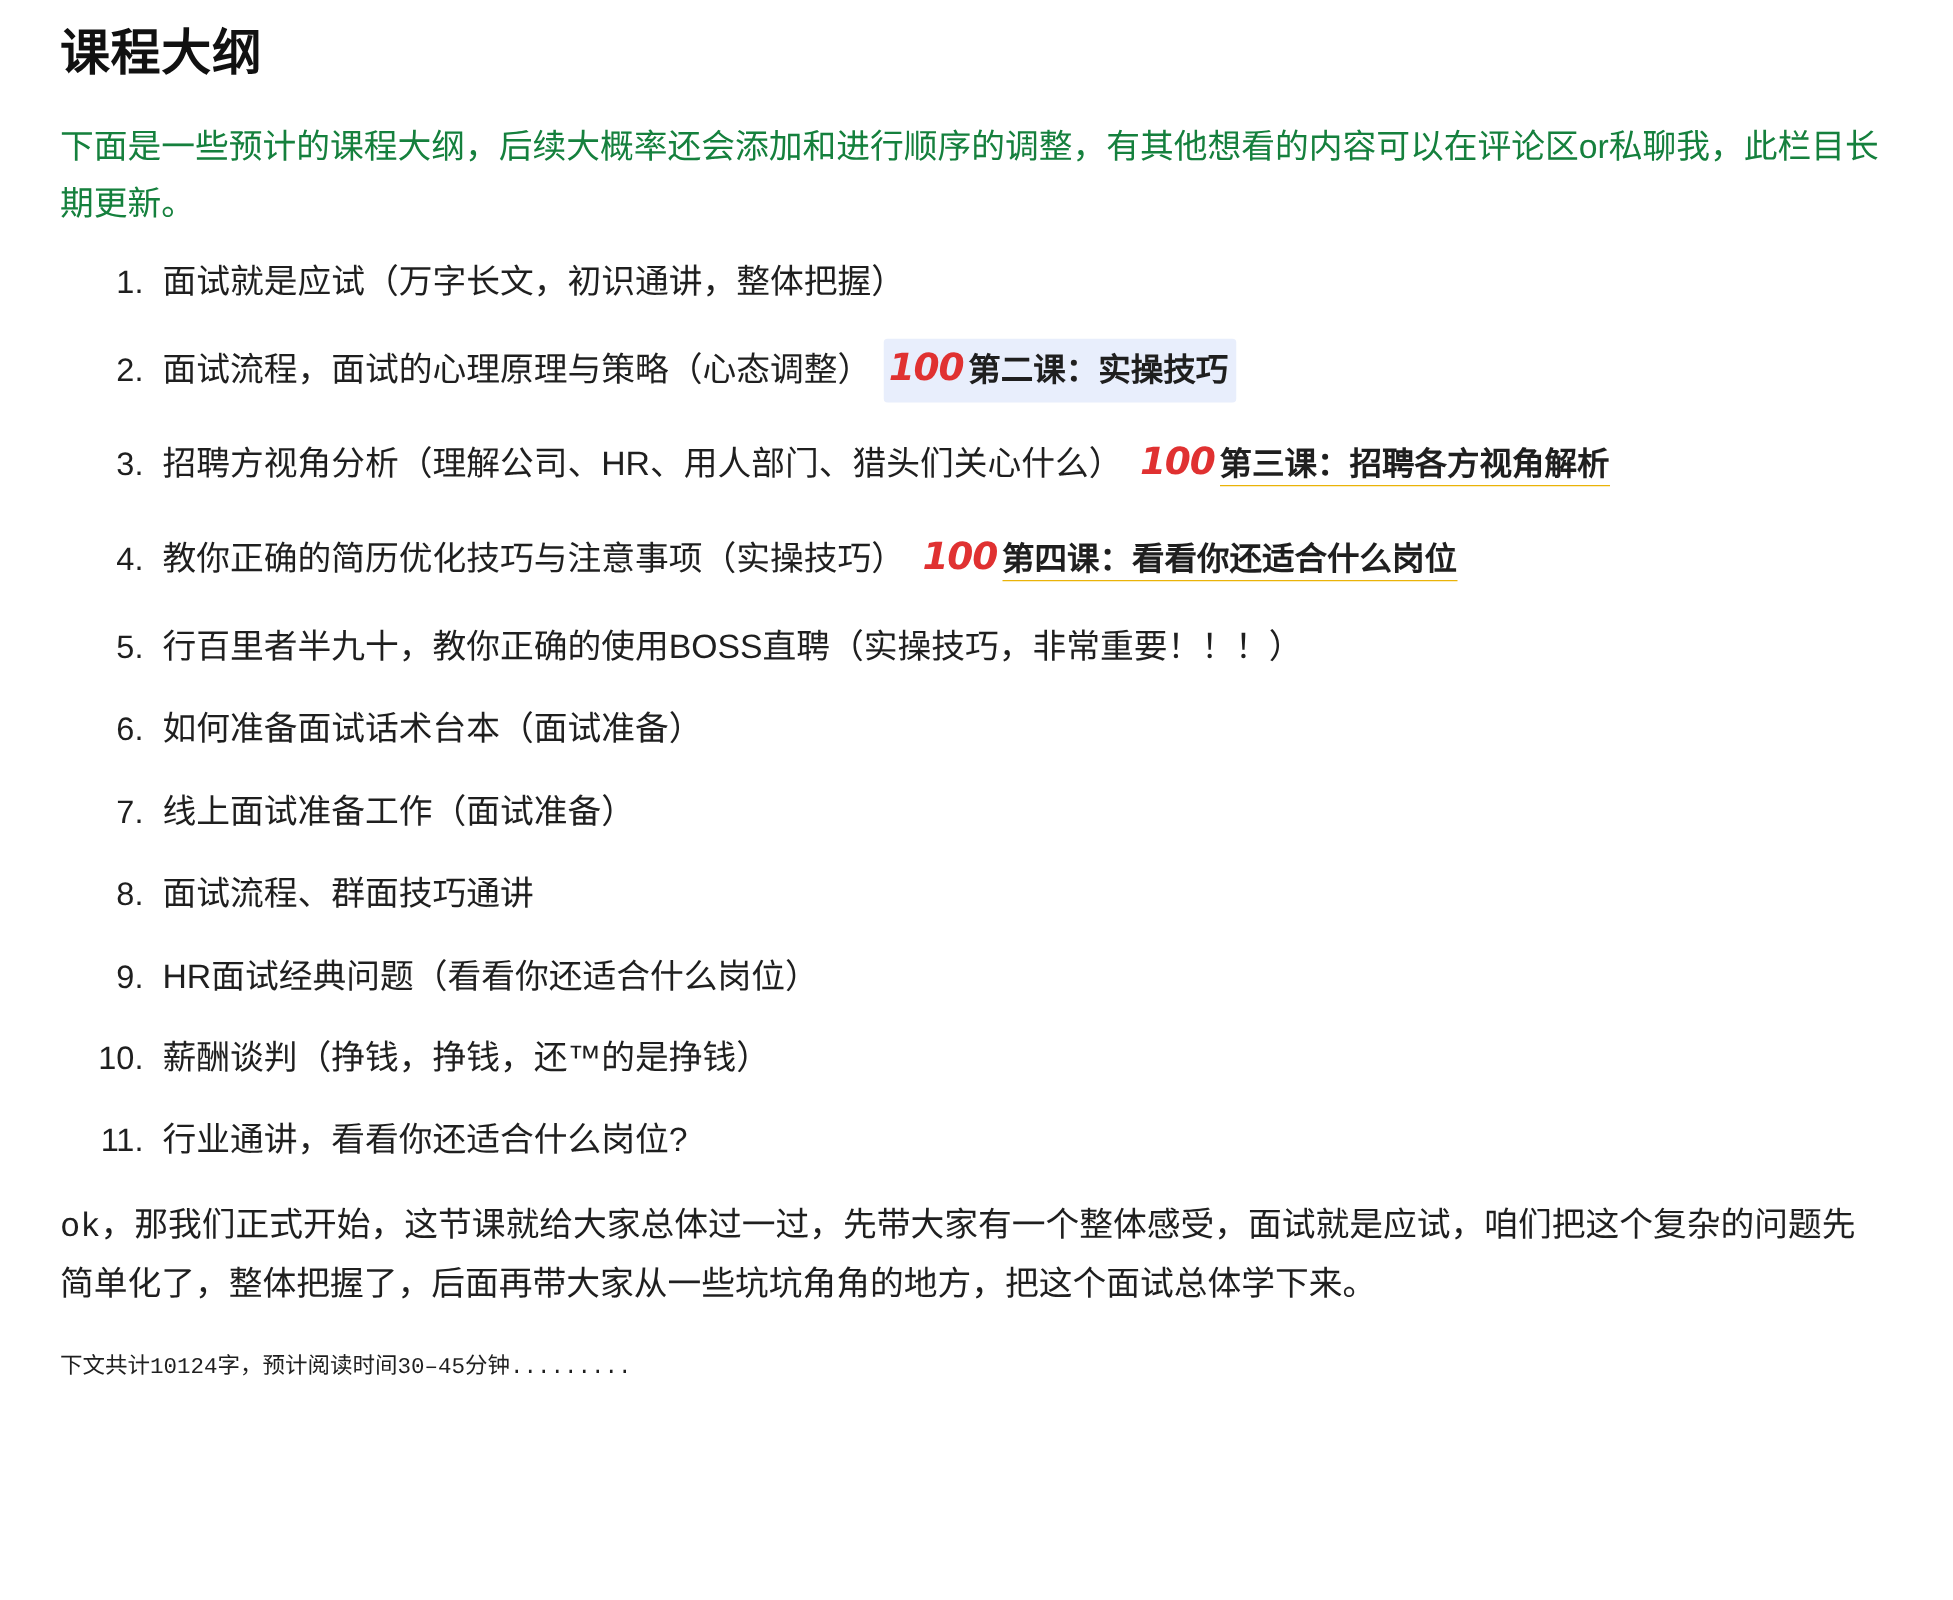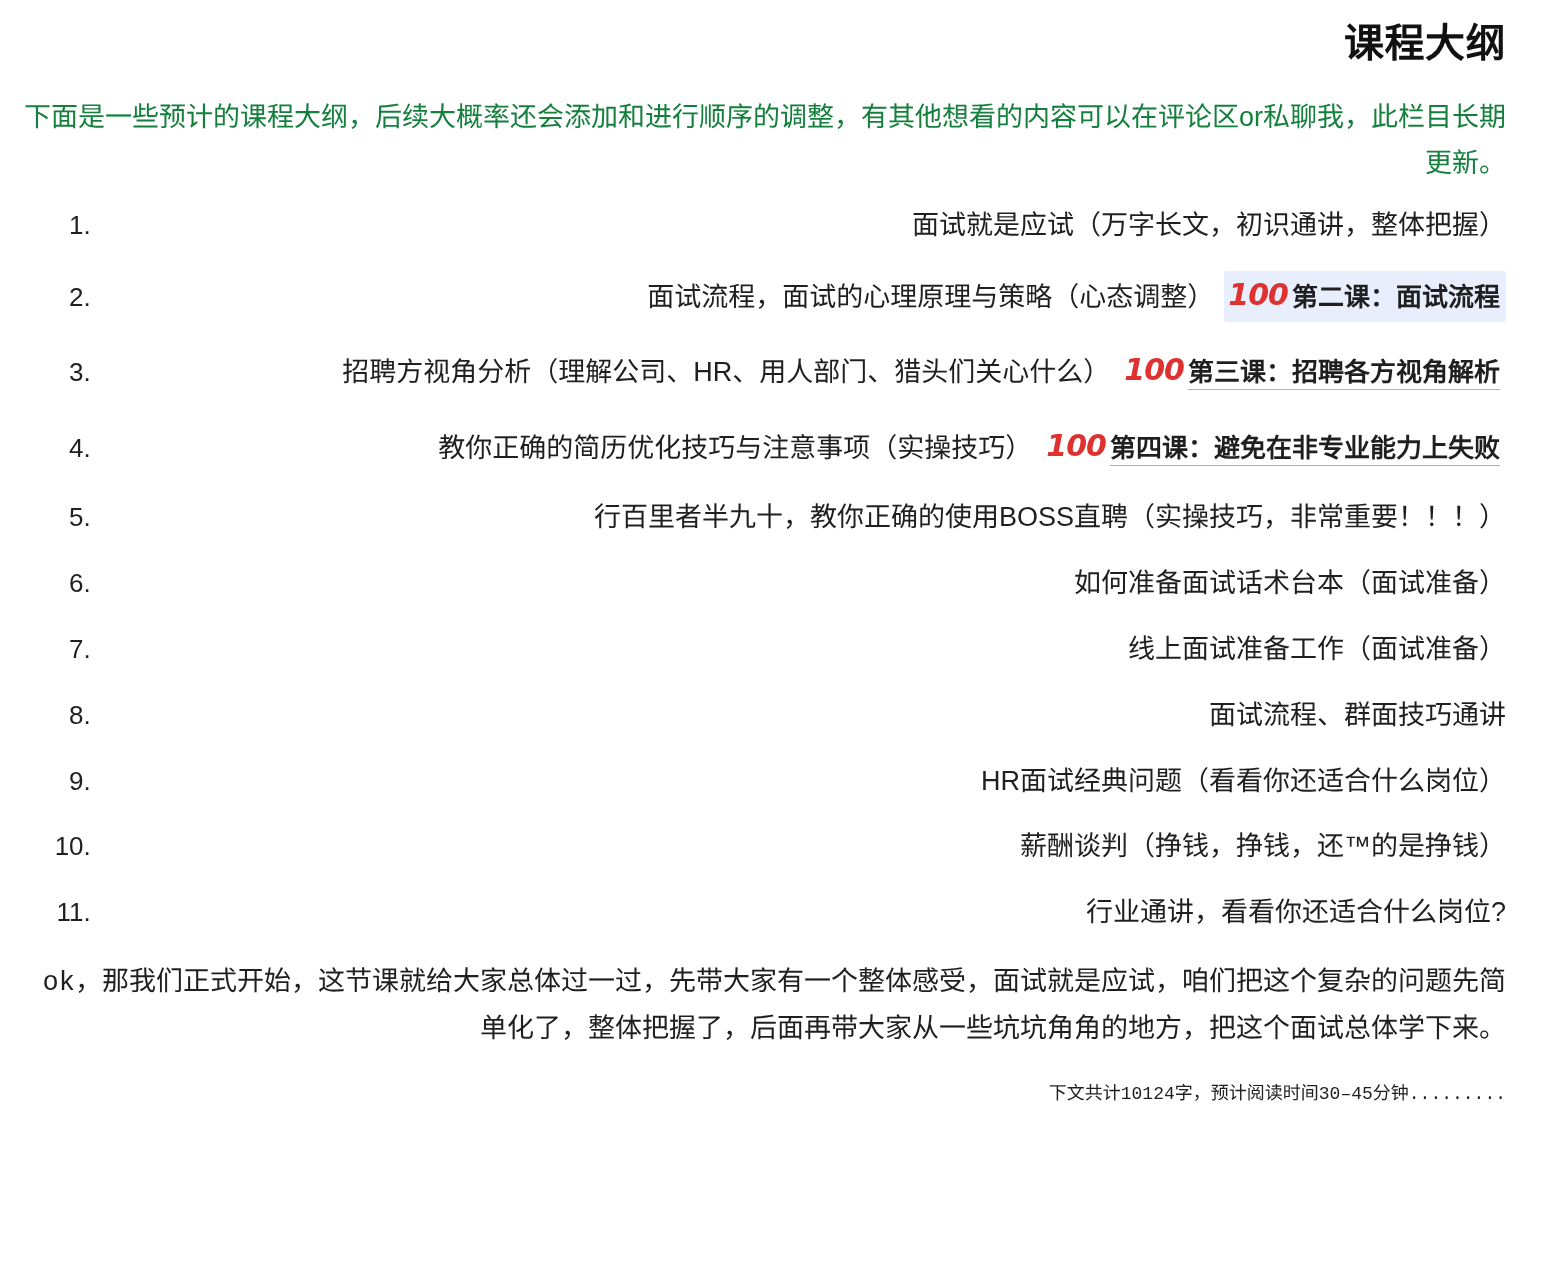--- a/index.html
+++ b/index.html
@@ -9,23 +9,22 @@
     background: #ffffff;
   }
   body {
     width: 1562px;
     min-height: 1280px;
     font-family: "Liberation Sans", "DejaVu Sans", sans-serif;
     color: #1f1f1f;
     -webkit-font-smoothing: antialiased;
   }
   .page {
-    padding: 18px 56px 40px 24px;
+    padding: 18px 56px 40px 48px;
     box-sizing: border-box;
-    text-align: right;
   }
   h1.title {
     font-size: 40px;
     line-height: 1.25;
     font-weight: bold;
     margin: 0 0 26px 0;
     letter-spacing: 0.5px;
     color: #111111;
   }
   p.para {
@@ -108,29 +107,29 @@
 
   <p class="para">下面是一些预计的课程大纲，后续大概率还会添加和进行顺序的调整，有其他想看的内容可以在评论区or私聊我，此栏目长期更新。</p>
 
   <ol class="outline">
 
     <li>
       <span class="item-text">面试就是应试（万字长文，初识通讲，整体把握）</span>
     </li>
 
     <li>
-      <span class="item-text">面试流程，面试的心理原理与策略（心态调整）</span><span class="link-chip highlight"><span class="hundred">100</span><span class="link-label">第二课：面试流程</span></span>
+      <span class="item-text">面试流程，面试的心理原理与策略（心态调整）</span><span class="link-chip highlight"><span class="hundred">100</span><span class="link-label">第二课：实操技巧</span></span>
     </li>
 
     <li>
       <span class="item-text">招聘方视角分析（理解公司、HR、用人部门、猎头们关心什么）</span><span class="link-chip"><span class="hundred">100</span><span class="link-label">第三课：招聘各方视角解析</span></span>
     </li>
 
     <li>
-      <span class="item-text">教你正确的简历优化技巧与注意事项（实操技巧）</span><span class="link-chip"><span class="hundred">100</span><span class="link-label">第四课：避免在非专业能力上失败</span></span>
+      <span class="item-text">教你正确的简历优化技巧与注意事项（实操技巧）</span><span class="link-chip"><span class="hundred">100</span><span class="link-label">第四课：看看你还适合什么岗位</span></span>
     </li>
 
     <li>
       <span class="item-text">行百里者半九十，教你正确的使用BOSS直聘（实操技巧，非常重要！！！）</span>
     </li>
 
     <li>
       <span class="item-text">如何准备面试话术台本（面试准备）</span>
     </li>
 

